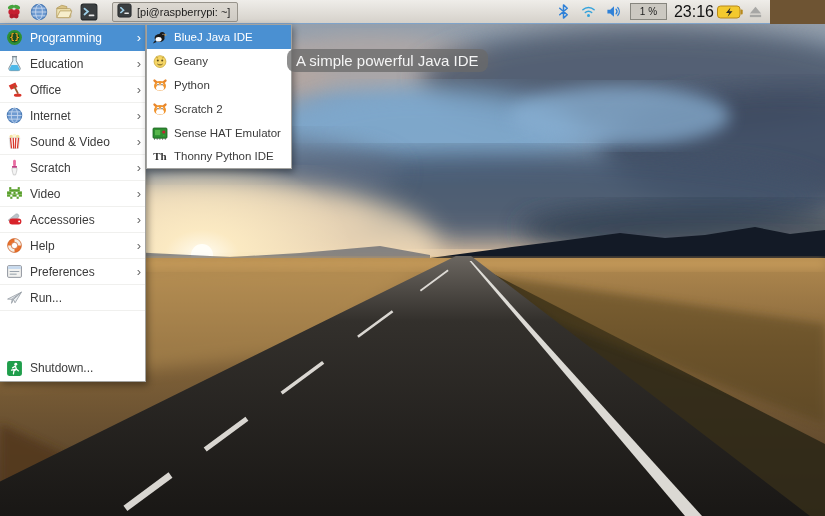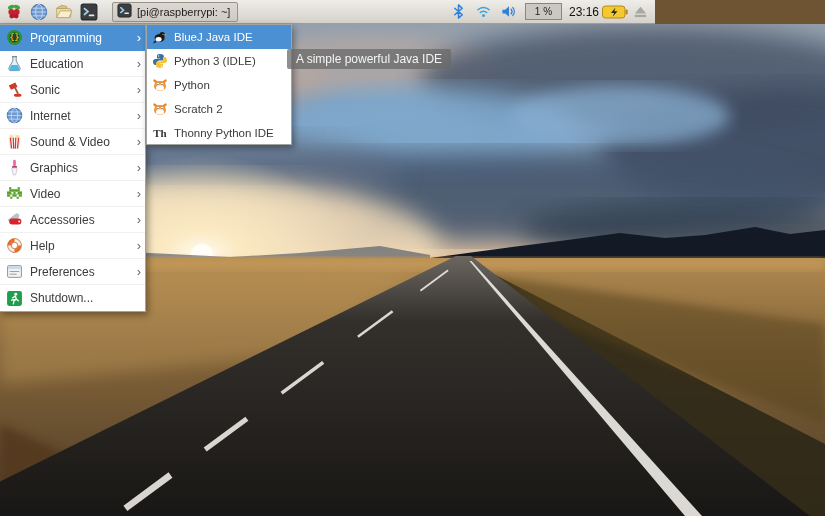--- a/index.html
+++ b/index.html
@@ -6,55 +6,55 @@
   *{box-sizing:border-box;}
   .screen{
     position:relative;width:825px;height:516px;overflow:hidden;
     font-family:"Liberation Sans", sans-serif;
     background:#6e5433;
   }
   
   .wallpaper{position:absolute;left:0;top:24px;width:825px;height:492px;}
   
   .taskbar{
-    position:absolute;left:0;top:0;width:655px;height:24px;
+    position:absolute;left:0;top:0;width:770px;height:24px;
     background:linear-gradient(#efede9,#d5d1ca);
     border-bottom:1px solid #7fa3c9;
     display:flex;align-items:center;padding:0 4px;gap:5px;
   }
   .tb-icon{width:20px;height:20px;display:flex;align-items:center;justify-content:center;cursor:pointer;}
   .tb-icon svg{width:18px;height:18px;display:block;}
   .win-btn{
     display:flex;align-items:center;gap:5px;height:20px;margin-left:8px;
     padding:1px 7px 1px 4px;border:1px solid #97938b;border-radius:2px;
     background:linear-gradient(#dcd8d1,#cfcbc4);
     font-size:11px;color:#1c1c1c;min-width:120px;cursor:pointer;
   }
   .win-btn svg{width:15px;height:15px;}
   .tb-right{margin-left:auto;display:flex;align-items:center;gap:7px;padding-right:2px;}
   .tb-status{width:18px;height:18px;display:flex;align-items:center;justify-content:center;cursor:pointer;}
   .tb-status svg{width:15px;height:15px;display:block;}
   .cpu-box{
     width:37px;height:17px;border:1px solid #87867f;background:#cbc8c1;
     font-size:10px;color:#222;display:flex;align-items:center;justify-content:center;cursor:pointer;
   }
-  .clock{font-size:12px;color:#111;cursor:default;}
+  .clock{font-size:16px;color:#111;cursor:default;}
   .batt svg{width:26px;height:14px;}
   
   :root{--hl:#4a90d2;}
   .menu-panel{
     position:absolute;left:0;top:24px;width:146px;
     background:#fff;border:1px solid #a3a3a0;border-left:none;
     box-shadow:2px 3px 7px rgba(0,0,0,.38);
   }
   .menu-row{
     height:26px;display:flex;align-items:center;gap:7px;padding:0 4px 0 6px;
     font-size:12px;color:#3b3b3b;cursor:pointer;border-bottom:1px solid #f0f0ee;
   }
-  .menu-row:last-child{border-bottom:none;}
+  .menu-row:last-child{border-bottom:none;margin-top:44px;}
   .menu-row .mi{width:17px;height:17px;flex:0 0 17px;}
   .menu-row .mi svg{width:17px;height:17px;display:block;}
   .menu-row .ml{flex:1;white-space:nowrap;overflow:hidden;}
   .menu-row .ma{font-size:13px;color:#6a6a6a;visibility:hidden;line-height:1;}
   .menu-row.has-sub .ma{visibility:visible;}
   .menu-row.hl{background:var(--hl);color:#fff;border-bottom-color:var(--hl);}
   .menu-row.hl .ma{color:#fff;}
   .submenu-panel{
     position:absolute;left:146px;top:24px;width:146px;
     background:#fff;border:1px solid #a3a3a0;
@@ -64,21 +64,21 @@
     height:23.8px;display:flex;align-items:center;gap:6px;padding:1px 4px 0 5px;
     font-size:11.5px;color:#3b3b3b;cursor:pointer;
   }
   .sub-row .mi{width:16px;height:16px;flex:0 0 16px;}
   .sub-row .mi svg{width:16px;height:16px;display:block;}
   .sub-row.hl{background:var(--hl);color:#fff;}
   
   .tooltip{
     position:absolute;left:287px;top:49px;
     background:rgba(105,105,105,.75);color:#f4f4f4;
-    font-size:12px;padding:3px 9px;border-radius:2px;white-space:nowrap;
+    font-size:15px;padding:3px 9px;border-radius:8px;white-space:nowrap;
   }
 </style>
 </head>
 <body>
 
 <div class="screen">
 
   <div class="wallpaper">
     <svg width="825" height="492" viewBox="0 0 825 492" preserveAspectRatio="none">
       <defs>
@@ -285,21 +285,21 @@
       <span class="ma">›</span>
     </div>
       <div class="menu-row has-sub">
       <span class="mi">
           <svg viewBox="0 0 16 16">
             <path d="M2.6 4.2 L8.8 1.5 L10.9 5.6 L4.7 8.3z" fill="#d8352a"></path>
             <path d="M6.8 4.9 l1.5 -0.7 3.8 7.4 -1.5 0.7z" fill="#9a5a30"></path>
             <ellipse cx="11" cy="13.3" rx="3.6" ry="1.5" fill="#d8352a"></ellipse>
           </svg>
         </span>
-      <span class="ml">Sonic</span>
+      <span class="ml">Office</span>
       <span class="ma">›</span>
     </div>
       <div class="menu-row has-sub">
       <span class="mi">
           <svg viewBox="0 0 16 16">
             <circle cx="8" cy="8" r="6.8" fill="#6f9bd1" stroke="#4a7ab5" stroke-width="1"></circle>
             <ellipse cx="8" cy="8" rx="3" ry="6.8" fill="none" stroke="#c8d8ee" stroke-width="0.8"></ellipse>
             <line x1="1.3" y1="8" x2="14.7" y2="8" stroke="#c8d8ee" stroke-width="0.8"></line>
             <line x1="2.3" y1="4.6" x2="13.7" y2="4.6" stroke="#c8d8ee" stroke-width="0.8"></line>
             <line x1="2.3" y1="11.4" x2="13.7" y2="11.4" stroke="#c8d8ee" stroke-width="0.8"></line>
@@ -322,21 +322,21 @@
       <span class="ma">›</span>
     </div>
       <div class="menu-row has-sub">
       <span class="mi">
           <svg viewBox="0 0 16 16">
             <rect x="6.7" y="0.8" width="2.6" height="6" rx="1.2" fill="#e86ca0"></rect>
             <rect x="5.7" y="6.6" width="4.6" height="1.8" fill="#c23b84"></rect>
             <path d="M5.7 8.4 h4.6 v1.8 c0 2 -0.9 3 -1.3 4.8 h-2 c-0.4 -1.8 -1.3 -2.8 -1.3 -4.8z" fill="#f3f3f3" stroke="#b9b9b9" stroke-width="0.6"></path>
           </svg>
         </span>
-      <span class="ml">Graphics</span>
+      <span class="ml">Scratch</span>
       <span class="ma">›</span>
     </div>
       <div class="menu-row has-sub">
       <span class="mi">
           <svg viewBox="0 0 16 16" fill="#5aa02c">
             <rect x="3" y="2" width="2" height="2"></rect>
             <rect x="11" y="2" width="2" height="2"></rect>
             <rect x="3" y="4" width="10" height="2"></rect>
             <rect x="1" y="6" width="14" height="3"></rect>
             <rect x="1" y="9" width="3" height="2"></rect>
@@ -383,20 +383,30 @@
             <line x1="3.5" y1="8" x2="12.5" y2="8" stroke="#9aa3ad" stroke-width="1"></line>
             <line x1="3.5" y1="10.5" x2="10" y2="10.5" stroke="#9aa3ad" stroke-width="1"></line>
           </svg>
         </span>
       <span class="ml">Preferences</span>
       <span class="ma">›</span>
     </div>
       <div class="menu-row">
       <span class="mi">
           <svg viewBox="0 0 16 16">
+            <path d="M1.5 9.5 L14.5 3 L8.5 13 L7 9.8z" fill="#eceff2" stroke="#9aa0a8" stroke-width="0.8"></path>
+            <path d="M14.5 3 L7 9.8 L5.2 13.5 L5.9 9.3z" fill="#ccd2d9" stroke="#9aa0a8" stroke-width="0.8"></path>
+          </svg>
+        </span>
+      <span class="ml">Run...</span>
+      <span class="ma">›</span>
+    </div>
+      <div class="menu-row">
+      <span class="mi">
+          <svg viewBox="0 0 16 16">
             <rect x="1" y="1" width="14" height="14" rx="2" fill="#1f9e4b"></rect>
             <circle cx="9.2" cy="3.9" r="1.4" fill="#ffffff"></circle>
             <path d="M8.8 5.6 L6.2 7.4 M8.8 5.6 L9.8 8.6 L11.6 10.2 M9.8 8.6 L7.4 10.4 L7 13 M9.8 8.6 L5.2 9.6" stroke="#ffffff" stroke-width="1.2" fill="none" stroke-linecap="round"></path>
           </svg>
         </span>
       <span class="ml">Shutdown...</span>
       <span class="ma">›</span>
     </div>
     </div>
 
@@ -410,27 +420,28 @@
             <path d="M12.2 5 l2.9 1 -2.7 0.7z" fill="#e8a13c"></path>
             <ellipse cx="6.6" cy="10.2" rx="3" ry="2.3" fill="#ffffff"></ellipse>
             <circle cx="11" cy="5.2" r="0.5" fill="#ffffff"></circle>
           </svg>
         </span>
       <span class="ml">BlueJ Java IDE</span>
     </div>
       <div class="sub-row">
       <span class="mi">
           <svg viewBox="0 0 16 16">
-            <path d="M8 1 C4.8 1 5 2.4 5 3.9 v1.6 h3.2 v0.5 H3.5 C2 6 1 7 1 8.5 1 11 2 12 3.5 12 H5 V10 c0-1.5 1-2.5 2.5-2.5 H10 c1.3 0 2-0.8 2-2 V3.9 C12 2 11 1 8 1z" fill="#3a6ea5"></path>
-            <path d="M8 15 c3.2 0 3-1.4 3-2.9 v-1.6 H7.8 V10 h4.7 C14 10 15 9 15 7.5 15 5 14 4 12.5 4 H11 v2 c0 1.5-1 2.5-2.5 2.5 H6 c-1.3 0-2 0.8-2 2 v1.6 C4 14 5 15 8 15z" fill="#f5c332"></path>
-            <circle cx="6.6" cy="2.9" r="0.7" fill="#ffffff"></circle>
-            <circle cx="9.4" cy="13.1" r="0.7" fill="#ffffff"></circle>
-          </svg>
-        </span>
-      <span class="ml">Python 3 (IDLE)</span>
+            <circle cx="8" cy="8.6" r="5.9" fill="#f5d565" stroke="#c9a83a" stroke-width="0.8"></circle>
+            <path d="M4 3.6 L6 5.2 M12 3.6 L10 5.2" stroke="#c9a83a" stroke-width="1.1"></path>
+            <circle cx="5.8" cy="7.6" r="1" fill="#5a4a1a"></circle>
+            <circle cx="10.2" cy="7.6" r="1" fill="#5a4a1a"></circle>
+            <path d="M5.4 11 a3.2 2.2 0 0 0 5.2 0" fill="none" stroke="#5a4a1a" stroke-width="0.9"></path>
+          </svg>
+        </span>
+      <span class="ml">Geany</span>
     </div>
       <div class="sub-row">
       <span class="mi">
           <svg viewBox="0 0 16 16">
             <path d="M2.5 3.6 L5.2 6 M13.5 3.6 L10.8 6" stroke="#e8862c" stroke-width="2.4" stroke-linecap="round"></path>
             <ellipse cx="8" cy="9" rx="6" ry="5" fill="#f0942e"></ellipse>
             <ellipse cx="8" cy="10.9" rx="4" ry="2.6" fill="#ffffff"></ellipse>
             <circle cx="6" cy="7.4" r="1.3" fill="#ffffff"></circle>
             <circle cx="10" cy="7.4" r="1.3" fill="#ffffff"></circle>
             <circle cx="6" cy="7.6" r="0.6" fill="#222222"></circle>
@@ -449,20 +460,32 @@
             <circle cx="10" cy="7.4" r="1.3" fill="#ffffff"></circle>
             <circle cx="6" cy="7.6" r="0.6" fill="#222222"></circle>
             <circle cx="10" cy="7.6" r="0.6" fill="#222222"></circle>
           </svg>
         </span>
       <span class="ml">Scratch 2</span>
     </div>
       <div class="sub-row">
       <span class="mi">
           <svg viewBox="0 0 16 16">
+            <path d="M2.5 13 v2 M5.2 13 v2 M7.9 13 v2 M10.6 13 v2 M13.3 13 v2" stroke="#888888" stroke-width="0.9"></path>
+            <rect x="1" y="3" width="14" height="10.2" rx="1" fill="#2e8f32" stroke="#1d6020" stroke-width="0.8"></rect>
+            <rect x="3" y="5" width="5.2" height="5.2" fill="#57b54a"></rect>
+            <circle cx="11.8" cy="7" r="1.6" fill="#c62031"></circle>
+            <circle cx="11.8" cy="10.6" r="0.8" fill="#3fa53c"></circle>
+          </svg>
+        </span>
+      <span class="ml">Sense HAT Emulator</span>
+    </div>
+      <div class="sub-row">
+      <span class="mi">
+          <svg viewBox="0 0 16 16">
             <rect x="0.5" y="1.5" width="15" height="13" fill="#ffffff"></rect>
             <text x="8" y="12" font-size="11" text-anchor="middle" fill="#333333" font-family="Liberation Serif, serif" font-weight="bold">Th</text>
           </svg>
         </span>
       <span class="ml">Thonny Python IDE</span>
     </div>
     </div>
 
   <div class="tooltip">A simple powerful Java IDE</div>
 

